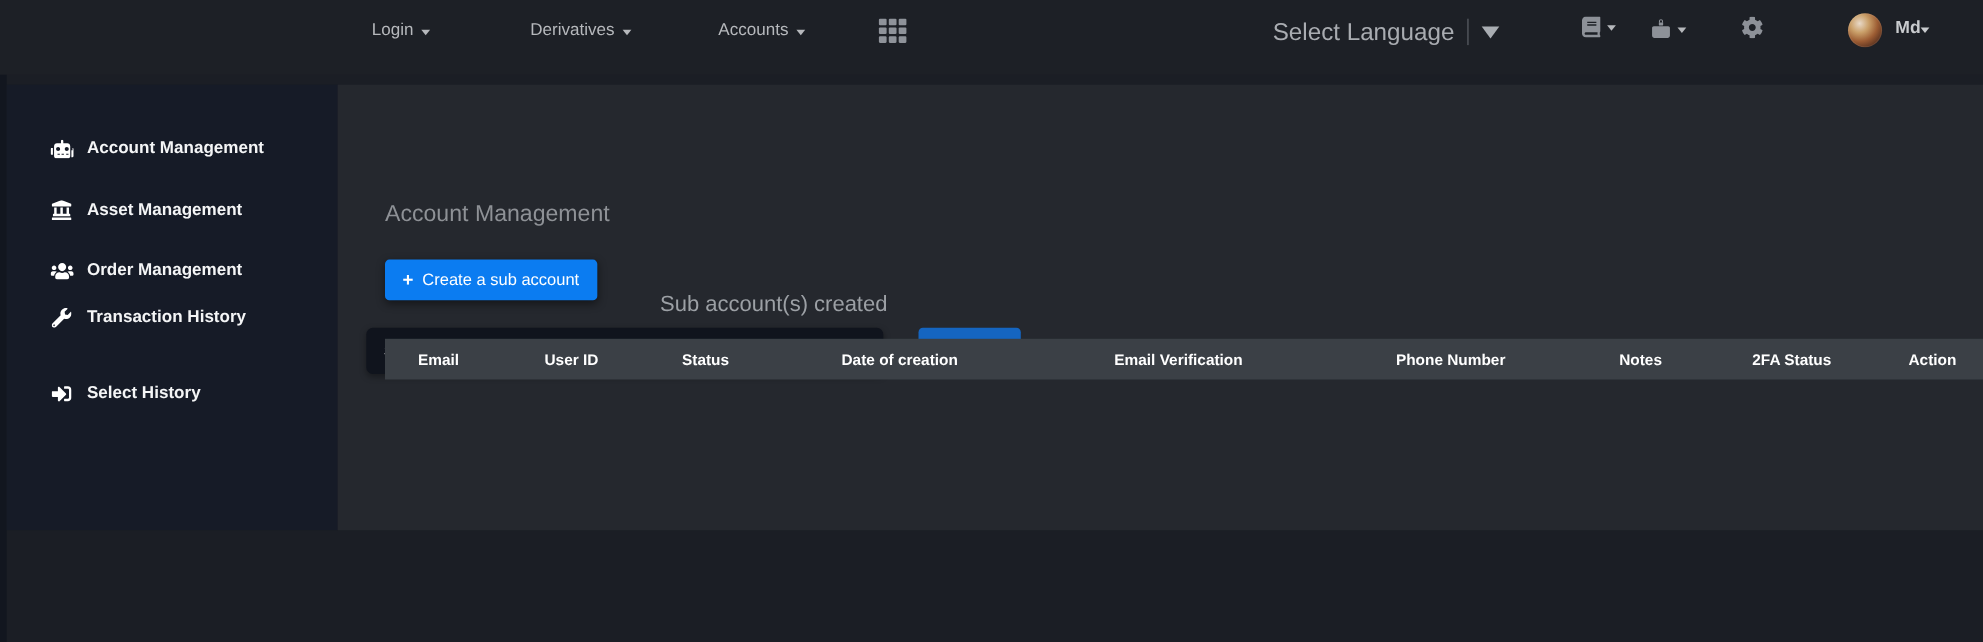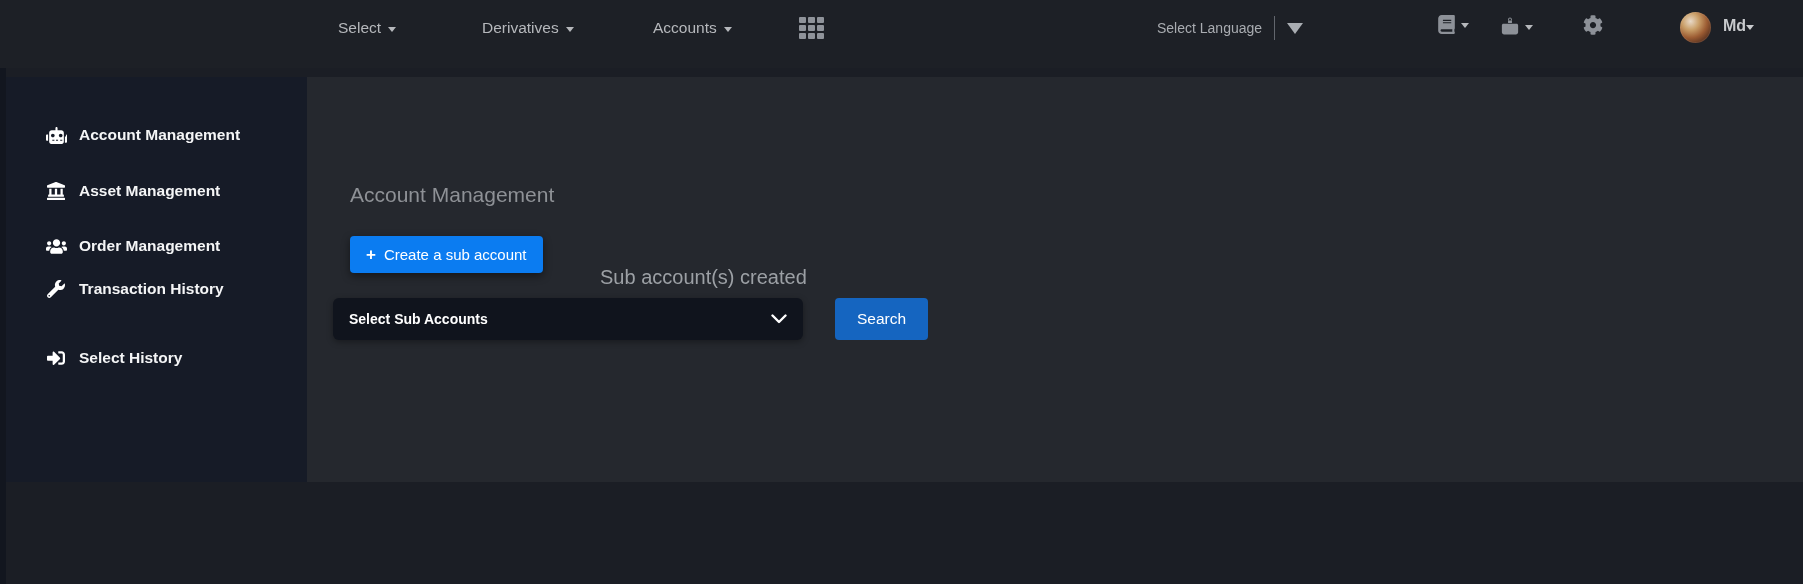--- a/index.html
+++ b/index.html
@@ -10,21 +10,21 @@
   
   .navbar{position:absolute;left:0;top:0;width:1803px;height:68px;background:#1d2026;}
   .nav-item{position:absolute;top:17px;height:22px;display:flex;align-items:center;gap:7px;
             color:#b6b8bc;font-size:15.5px;cursor:pointer;}
   .caret{width:0;height:0;border-left:4px solid transparent;border-right:4px solid transparent;
          border-top:5px solid #b6b8bc;margin-top:2px;}
   .grid-icon{position:absolute;left:799px;top:17px;width:25px;height:22px;
              display:grid;grid-template-columns:repeat(3,1fr);gap:2.5px;cursor:pointer;}
   .grid-icon span{background:#8f939a;border-radius:1px;}
   .lang{position:absolute;left:1157px;top:16px;display:flex;align-items:center;gap:12px;
-        color:#a9acb1;font-size:14px;cursor:pointer;}
+        color:#a9acb1;font-size:22px;cursor:pointer;}
   .lang-sep{width:1px;height:24px;background:#62666d;}
   .lang-tri{width:0;height:0;border-left:8px solid transparent;border-right:8px solid transparent;
             border-top:11px solid #a9adb2;}
   .icon-btn{position:absolute;top:15px;display:flex;align-items:center;gap:5px;color:#8d9198;cursor:pointer;}
   .icon-btn svg{display:block;}
   .avatar{position:absolute;left:1680px;top:12px;width:31px;height:31px;border-radius:50%;cursor:pointer;
           background:radial-gradient(circle at 34% 30%,#e8d9c8 0%,#caa06a 28%,#9c5c33 55%,#5d3420 78%,#301c12 100%);
           box-shadow:inset 0 0 0 1px rgba(255,255,255,.08);}
   .user-menu{position:absolute;left:1723px;top:17px;display:flex;align-items:center;gap:0;
              color:#c9cbce;font-size:16px;font-weight:bold;cursor:pointer;}
@@ -56,21 +56,21 @@
       color:#ffffff;font-size:14px;font-weight:bold;white-space:nowrap;}
 </style>
 </head>
 <body>
 
 <div class="canvas">
 
   <header class="navbar">
 
     <div class="nav-item" style="left:338px">
-      <span>Select</span>
+      <span>Login</span>
       <span class="caret"></span>
     </div>
     <div class="nav-item" style="left:482px">
       <span>Derivatives</span>
       <span class="caret"></span>
     </div>
     <div class="nav-item" style="left:653px">
       <span>Accounts</span>
       <span class="caret"></span>
     </div>
@@ -194,14 +194,25 @@
       <span class="sel-label">Select Sub Accounts</span>
       <span>
         <svg width="16" height="10" viewBox="0 0 16 10" fill="none">
             <path d="M1.5 1.5 L8 8 L14.5 1.5" stroke="#ffffff" stroke-width="2.4" stroke-linecap="round" stroke-linejoin="round"></path>
           </svg>
       </span>
     </div>
 
     <button class="search-btn">Search</button>
 
+    <div class="thead">
+      <span class="th" style="left:30px">Email</span>
+      <span class="th" style="left:145px">User ID</span>
+      <span class="th" style="left:270px">Status</span>
+      <span class="th" style="left:415px">Date of creation</span>
+      <span class="th" style="left:663px">Email Verification</span>
+      <span class="th" style="left:919px">Phone Number</span>
+      <span class="th" style="left:1122px">Notes</span>
+      <span class="th" style="left:1243px">2FA Status</span>
+      <span class="th" style="left:1385px">Action</span>
+    </div>
   </main>
 </div>
 
 </body></html>

